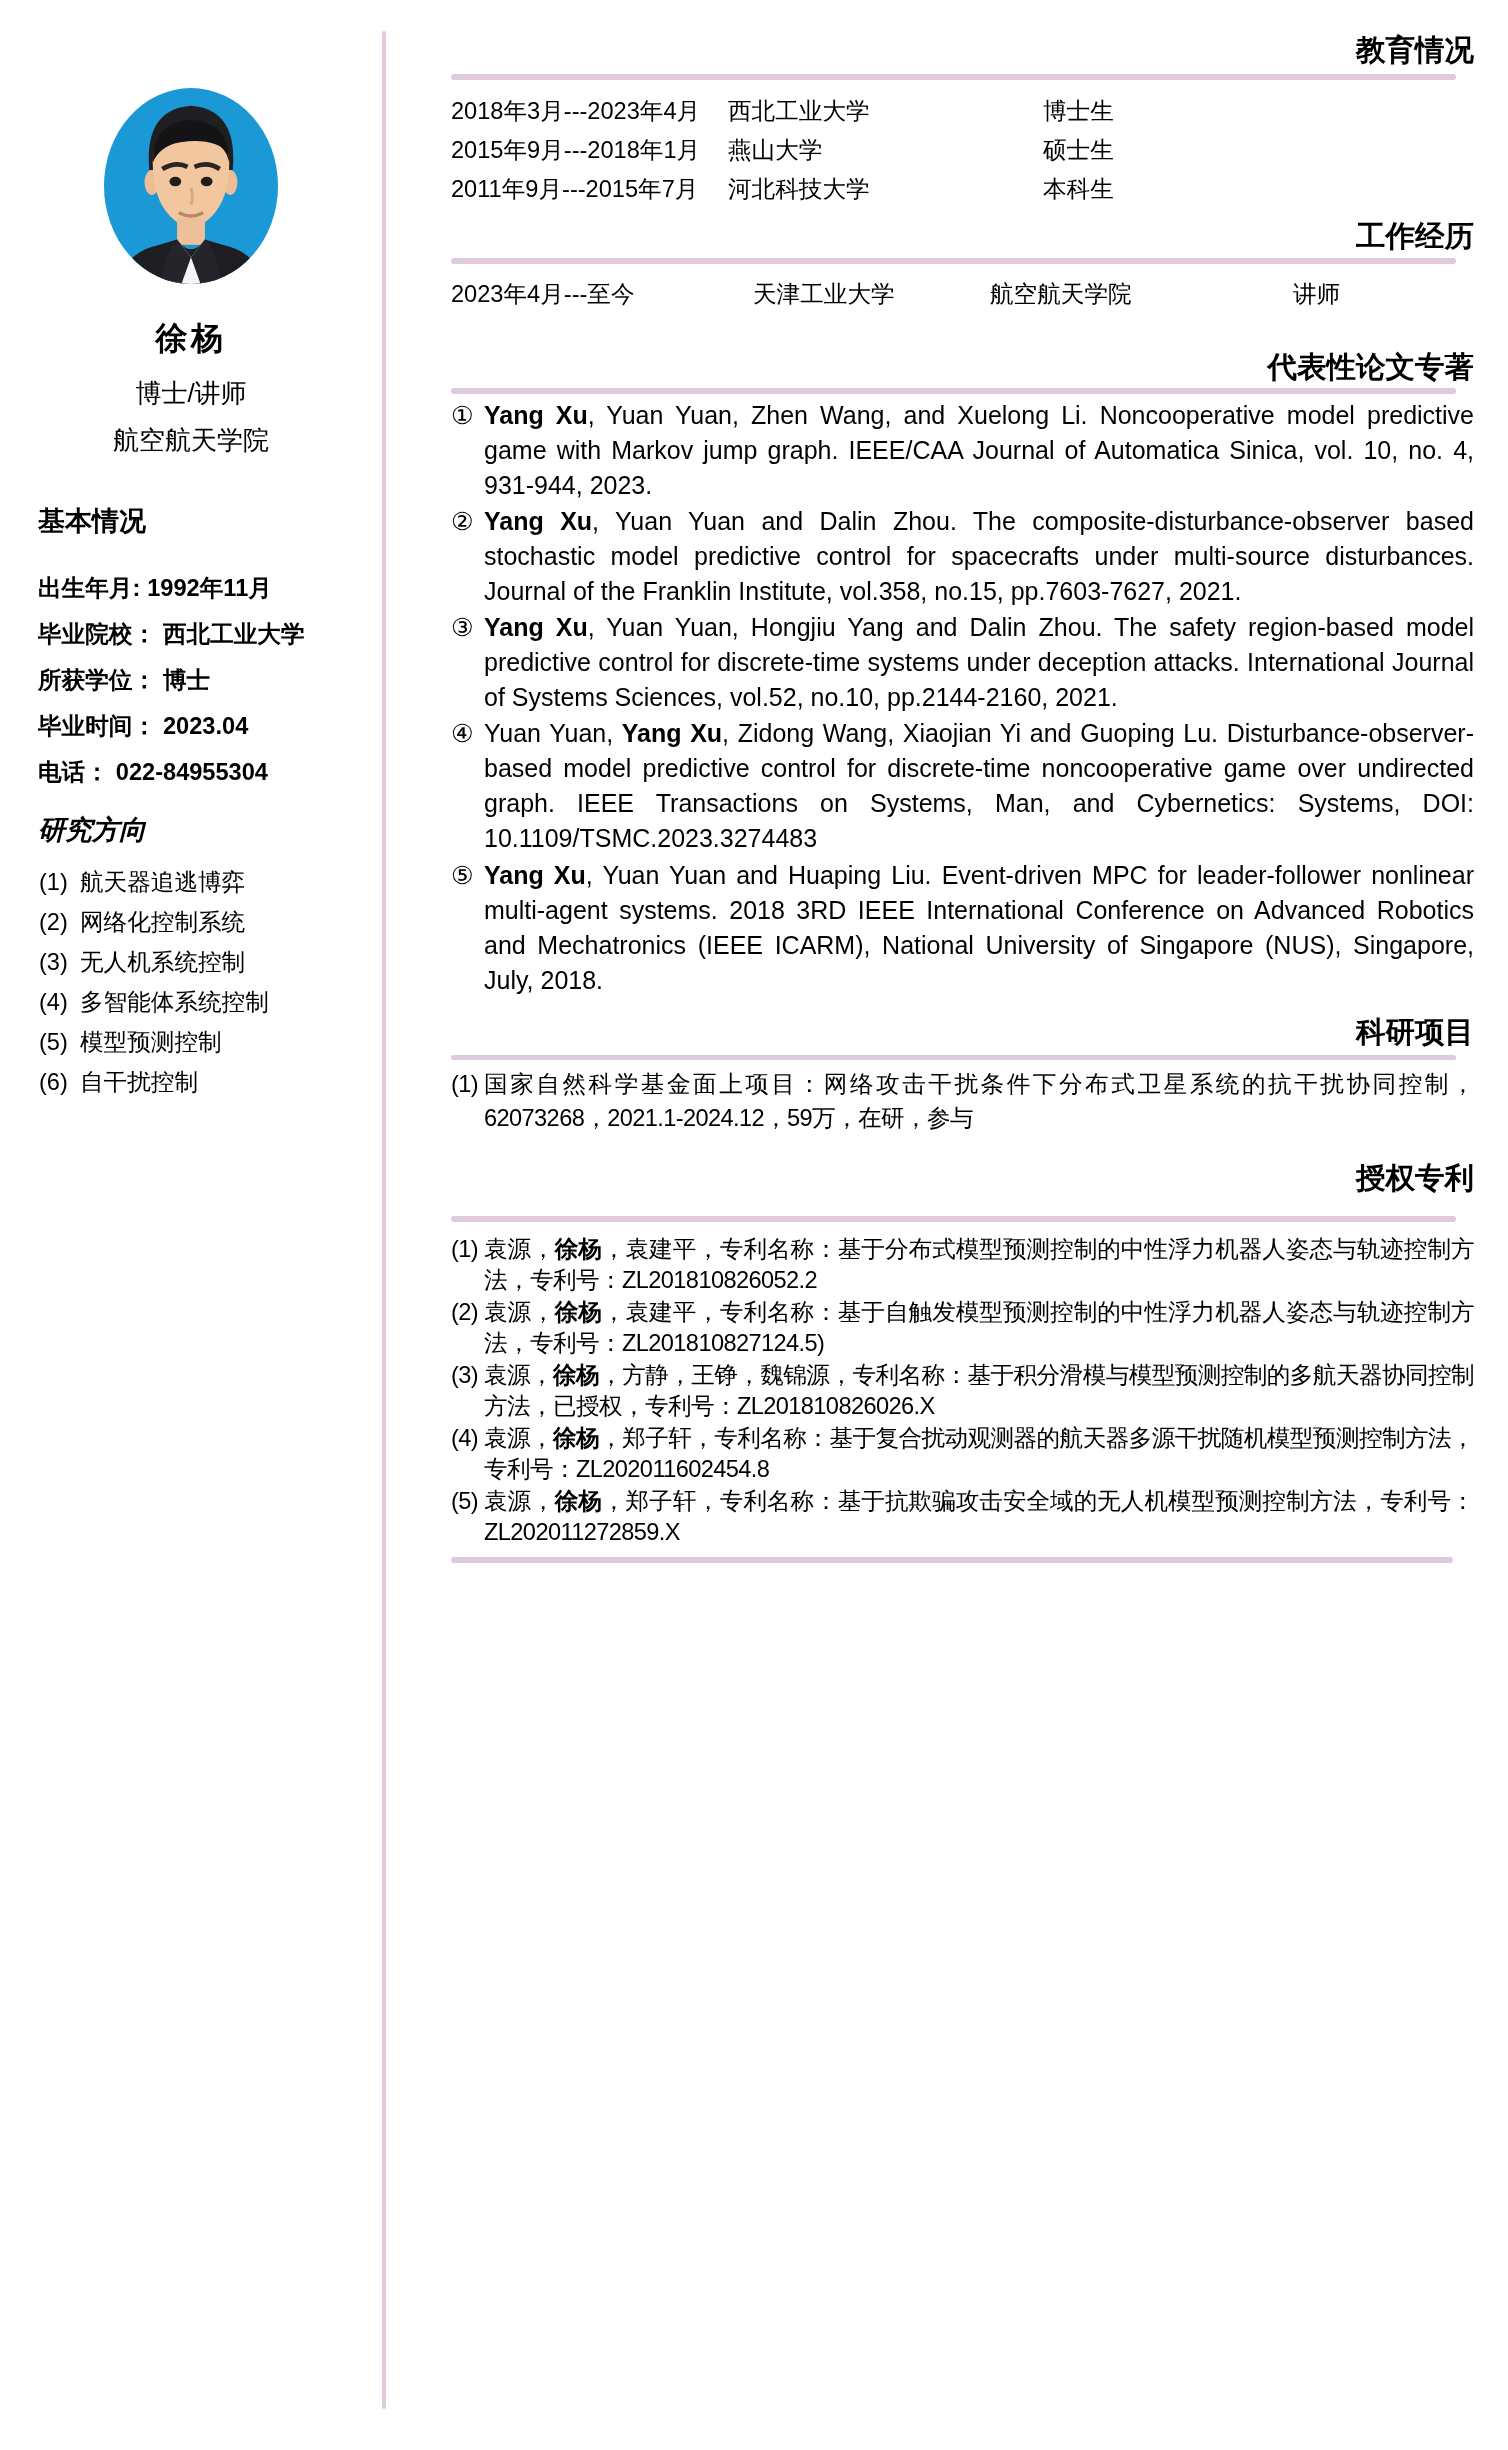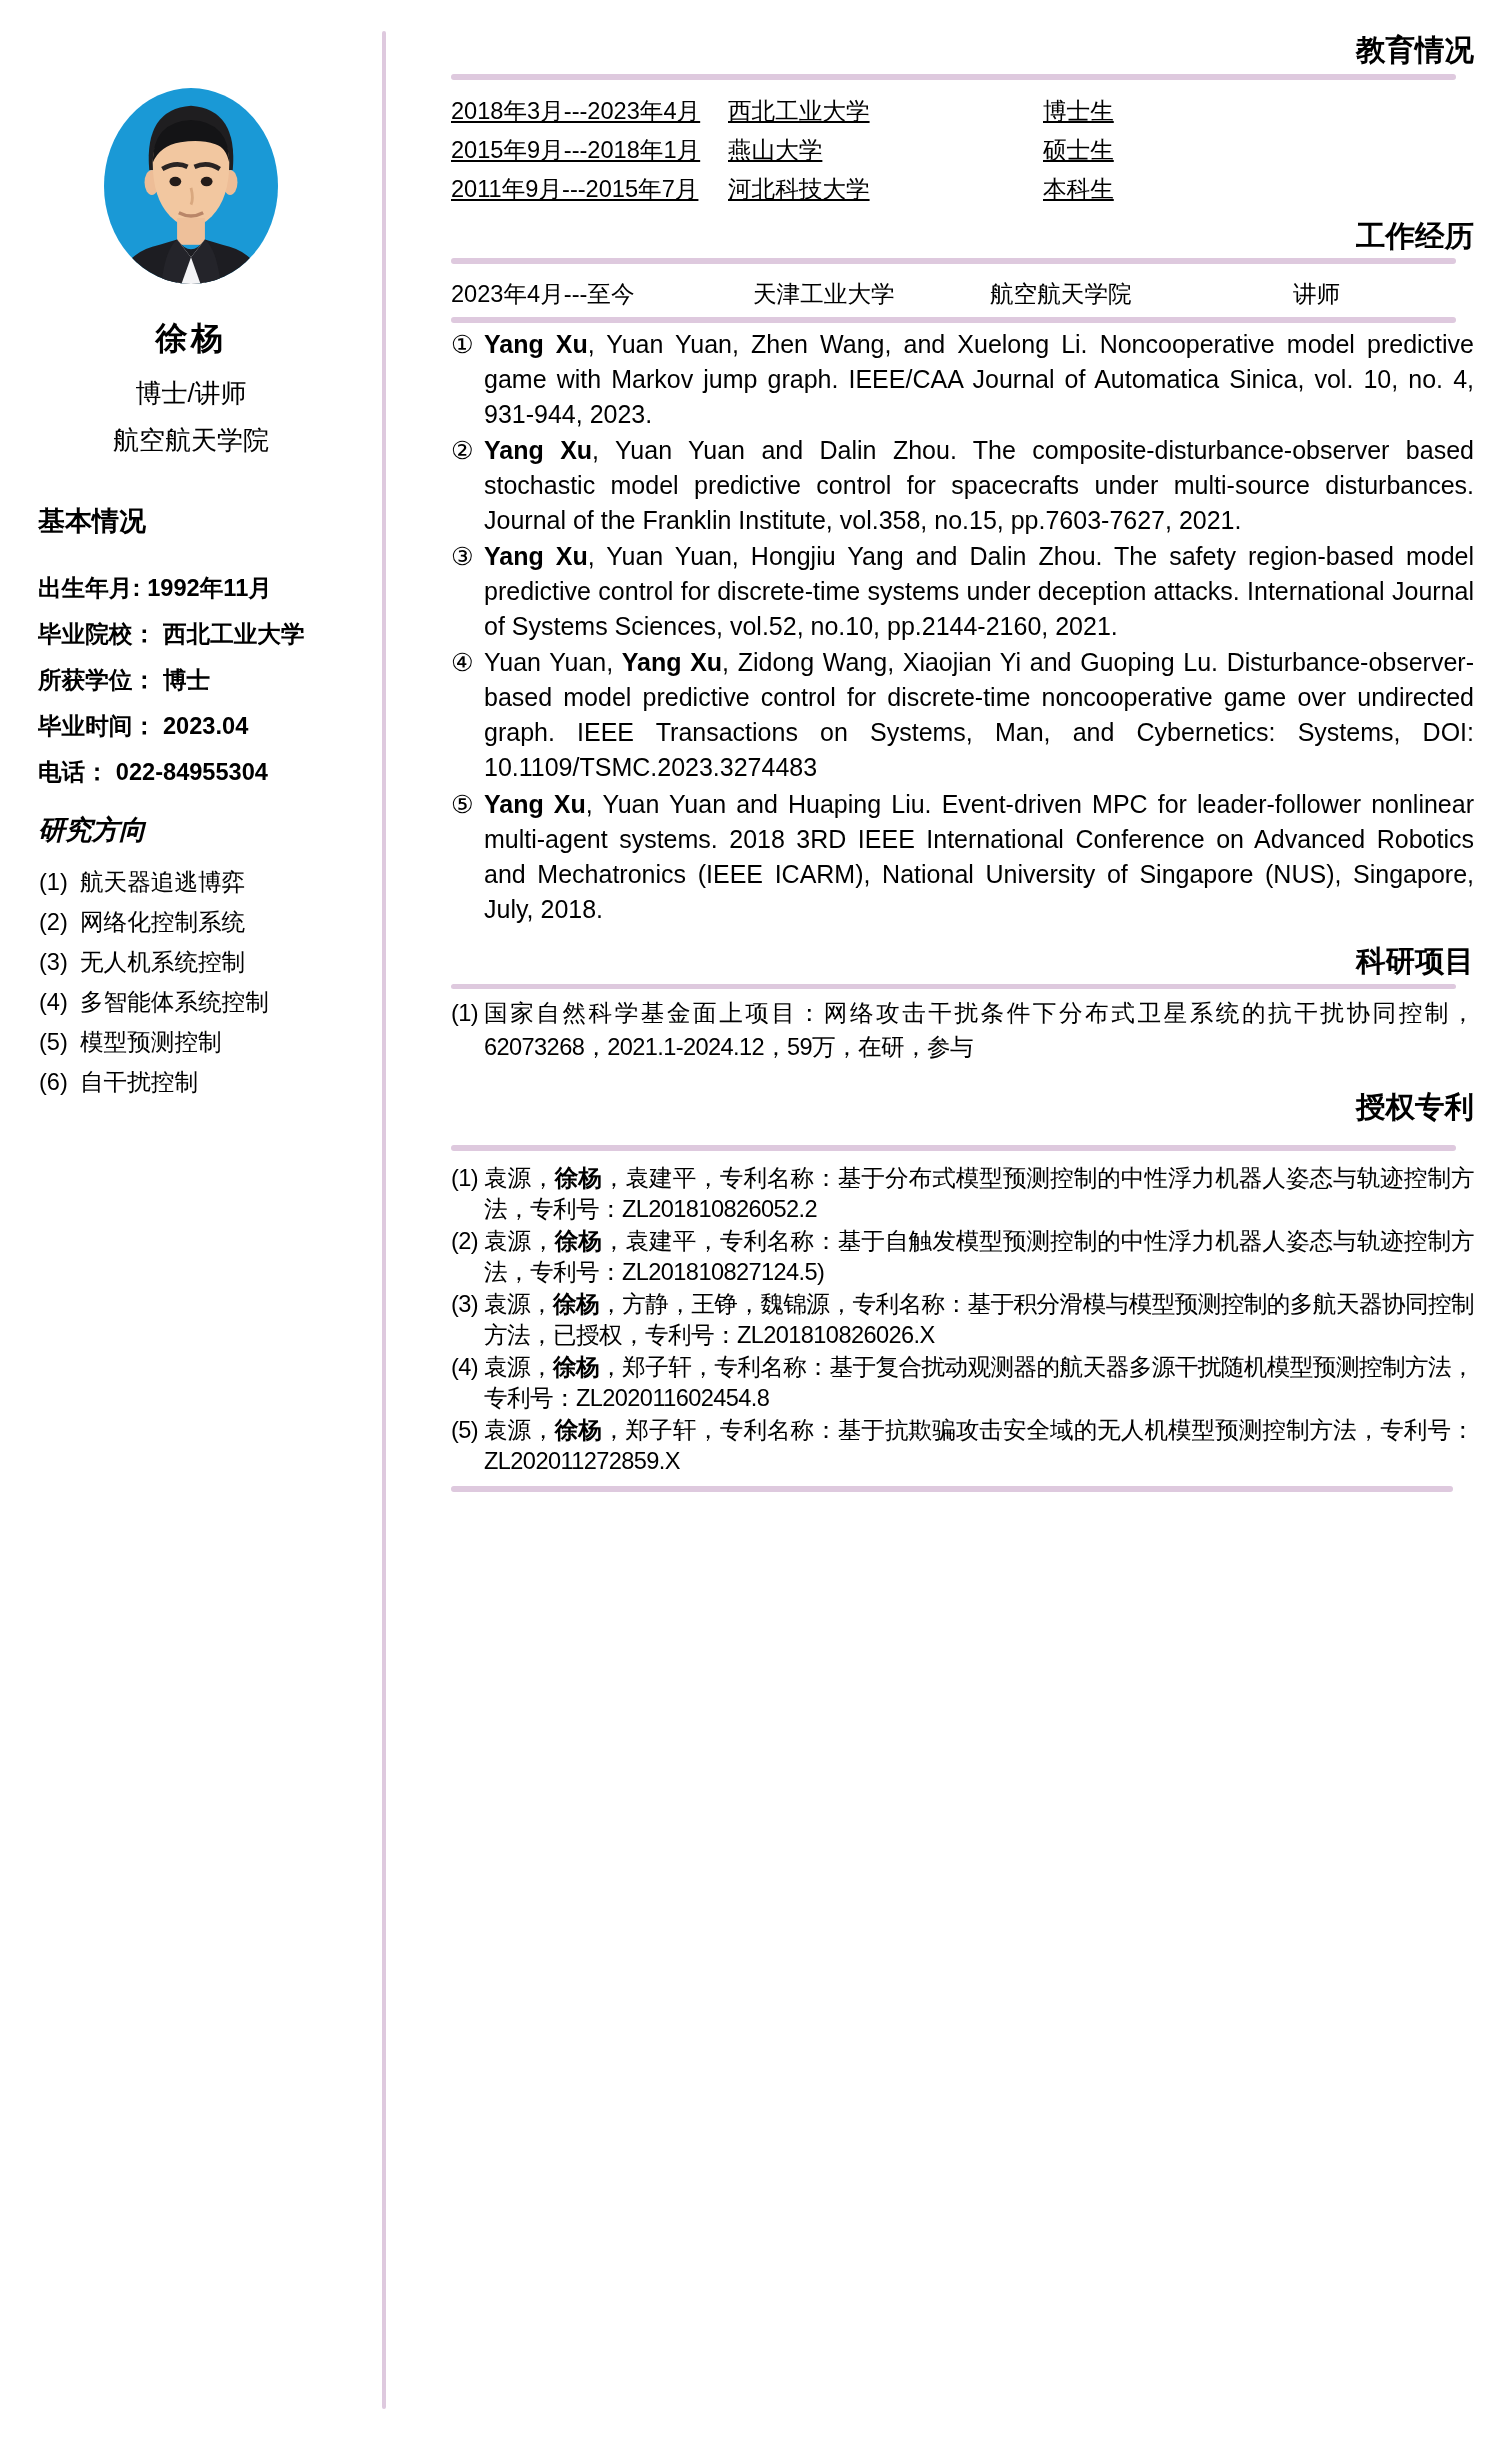--- a/index.html
+++ b/index.html
@@ -42,21 +42,21 @@
   .h-proj{margin-top:15.3px;}
   .h-pat{margin-top:23.6px;}
   .rule{height:5.9px;width:1005px;background:#dec9de;border-radius:2.9px;margin-top:5.9px;}
   .rule.r-work{margin-top:4.7px;}
   .rule.r-pubs{margin-top:3.5px;}
   .rule.r-proj{margin-top:4.7px;}
   .rule.r-pat{margin-top:20px;}
   .rule.r-end{margin-top:8.2px;width:1002px;}
 
   .edu-rows{margin-top:11.8px;font-size:23.6px;}
-  .edu-row{display:flex;line-height:39px;text-decoration:underline;}
+  .edu-row{display:flex;line-height:39px;}
   .edu-period{width:277px;flex:none;}
   .edu-school{width:315px;flex:none;}
   .edu-degree{flex:1;}
 
   .work-rows{margin-top:10.6px;font-size:23.6px;}
   .work-row{display:flex;line-height:39px;}
   .w-period{width:302px;flex:none;}
   .w-org{width:237px;flex:none;}
   .w-dept{width:303px;flex:none;}
   .w-title{flex:1;}
@@ -179,20 +179,21 @@
         <div class="work-row">
             <span class="w-period">2023年4月---至今</span>
             <span class="w-org">天津工业大学</span>
             <span class="w-dept">航空航天学院</span>
             <span class="w-title">讲师</span>
           </div>
       </div>
     </section>
 
     <section>
+      <h2 class="heading h-pubs">代表性论文专著</h2>
       <div class="rule r-pubs"></div>
       <div class="pub-list">
         <div class="pub-item">
             <span class="pub-num">①</span>
             <div class="pub-text"><span></span><b>Yang Xu</b><span>, Yuan Yuan, Zhen Wang, and Xuelong Li. Noncooperative model predictive game with Markov jump graph. IEEE/CAA Journal of Automatica Sinica, vol. 10, no. 4, 931-944, 2023.</span></div>
           </div>
         <div class="pub-item">
             <span class="pub-num">②</span>
             <div class="pub-text"><span></span><b>Yang Xu</b><span>, Yuan Yuan and Dalin Zhou. The composite-disturbance-observer based stochastic model predictive control for spacecrafts under multi-source disturbances. Journal of the Franklin Institute, vol.358, no.15, pp.7603-7627, 2021.</span></div>
           </div>

